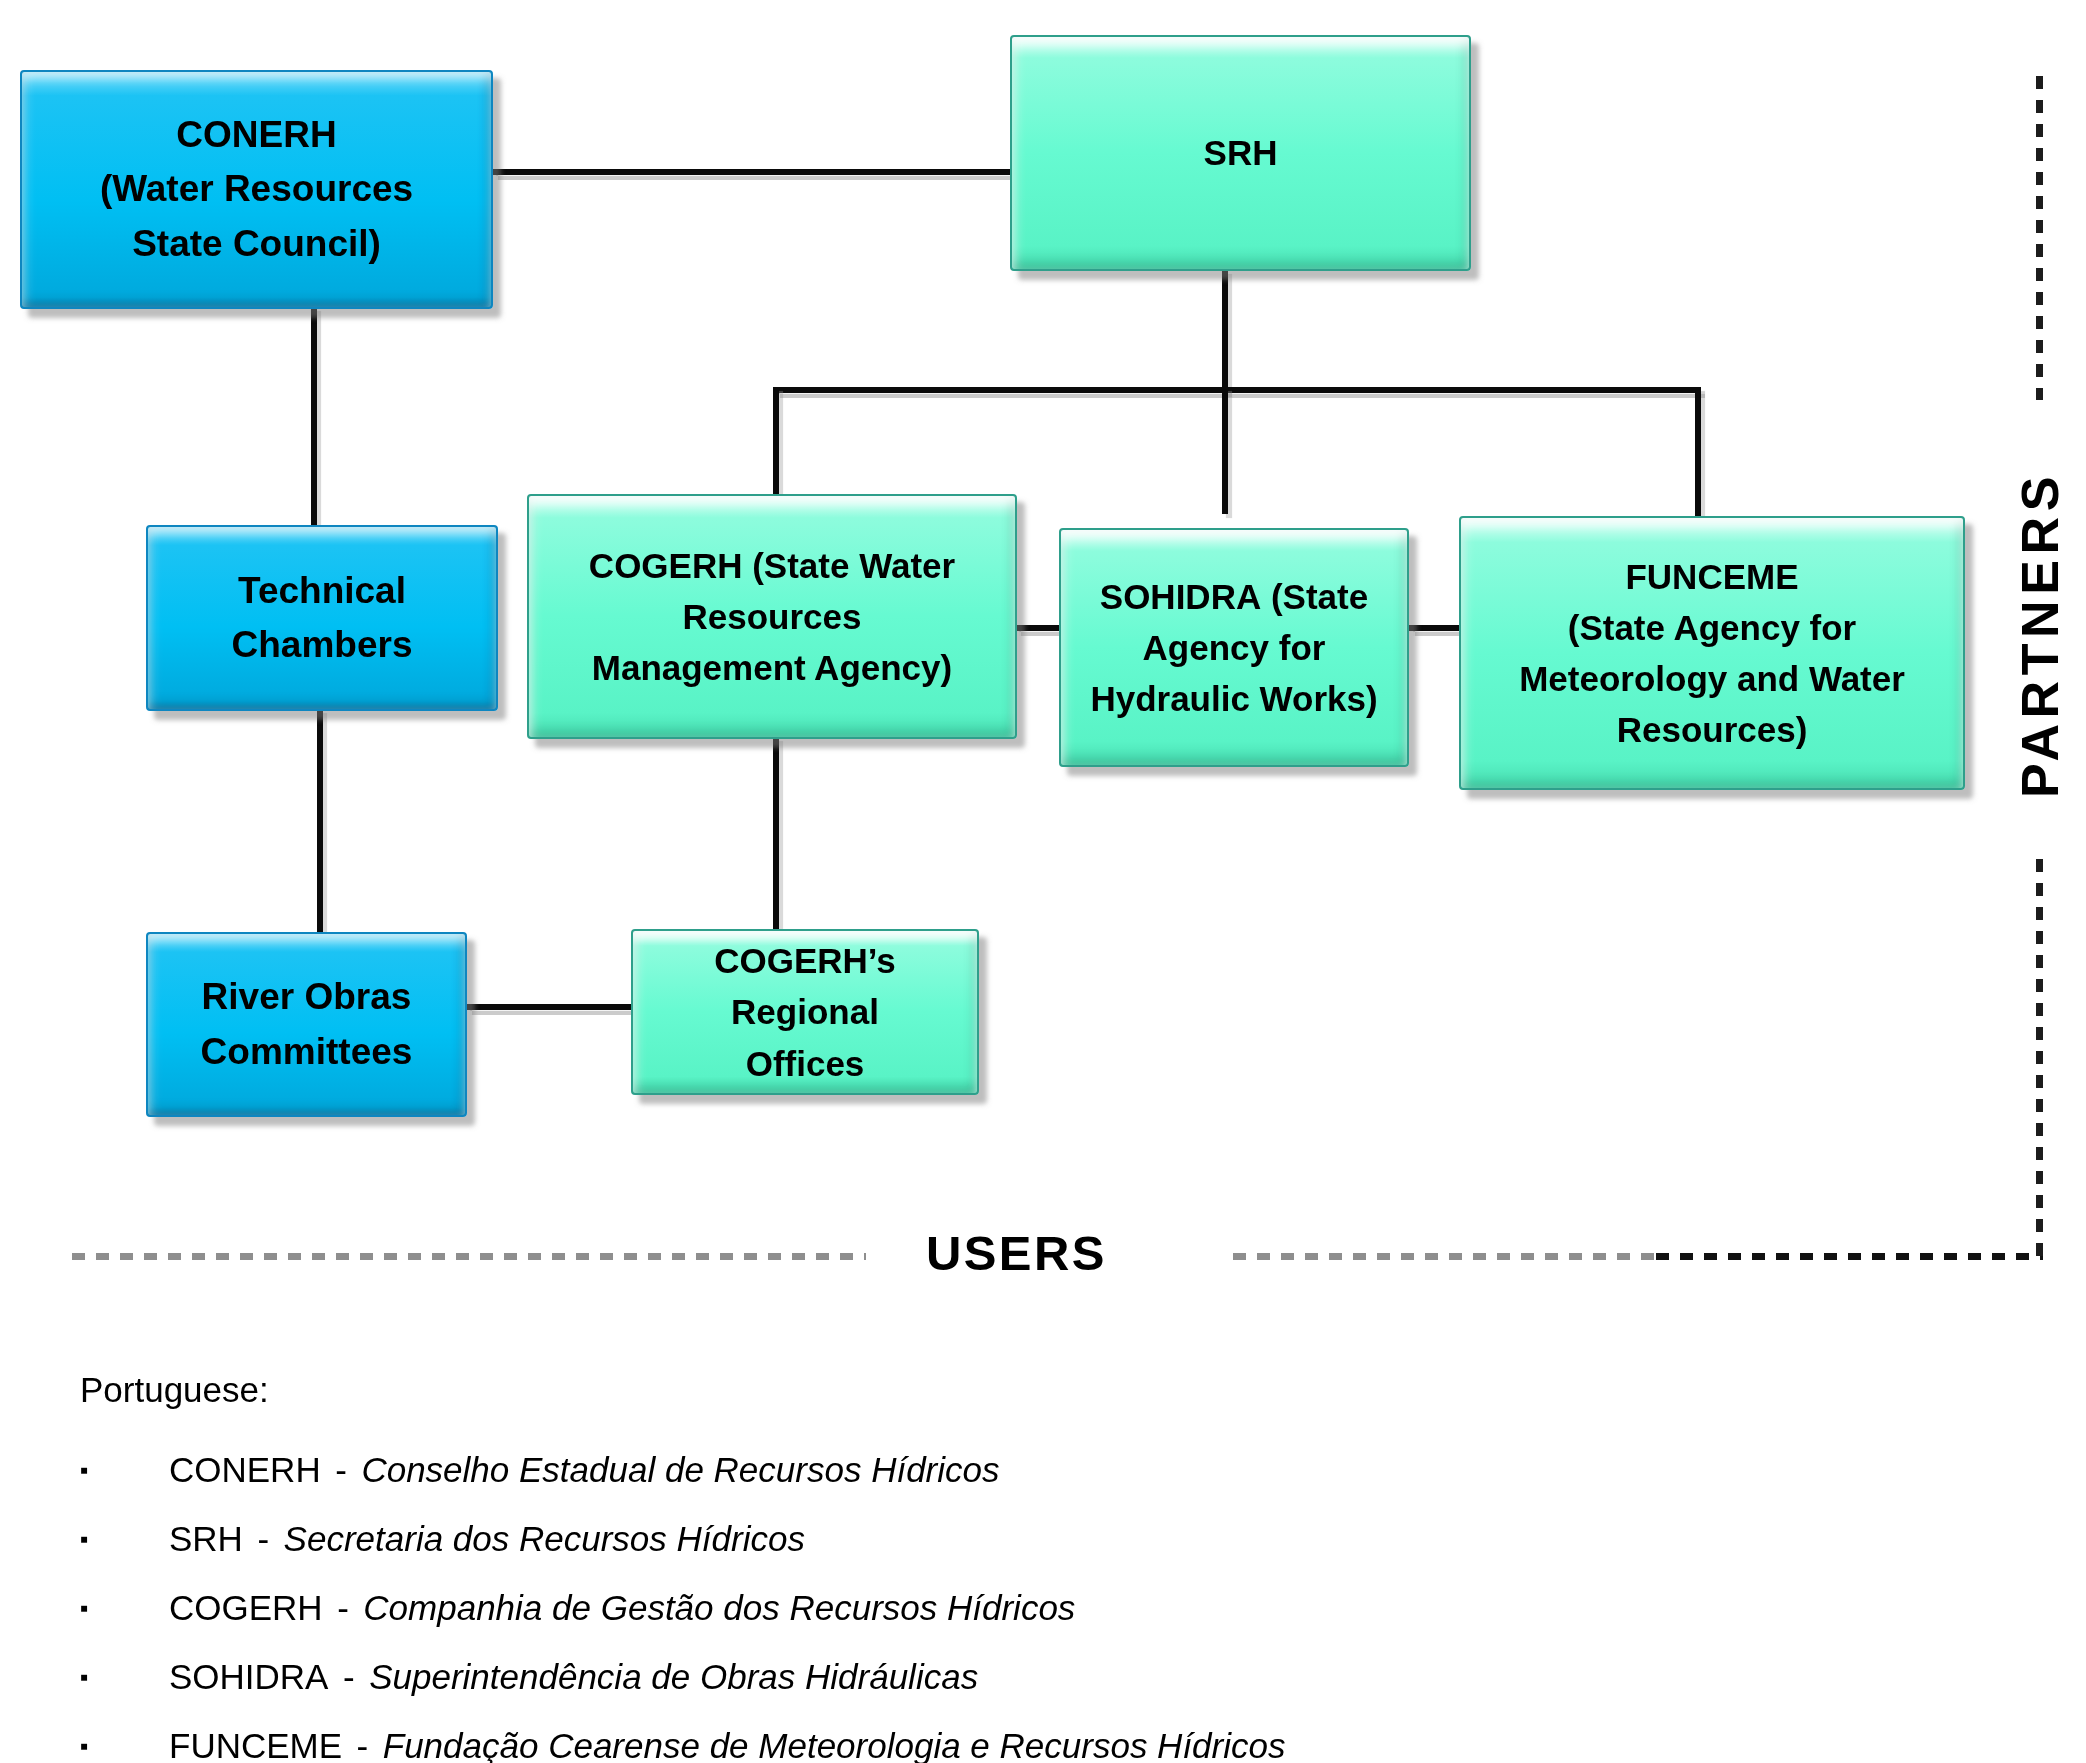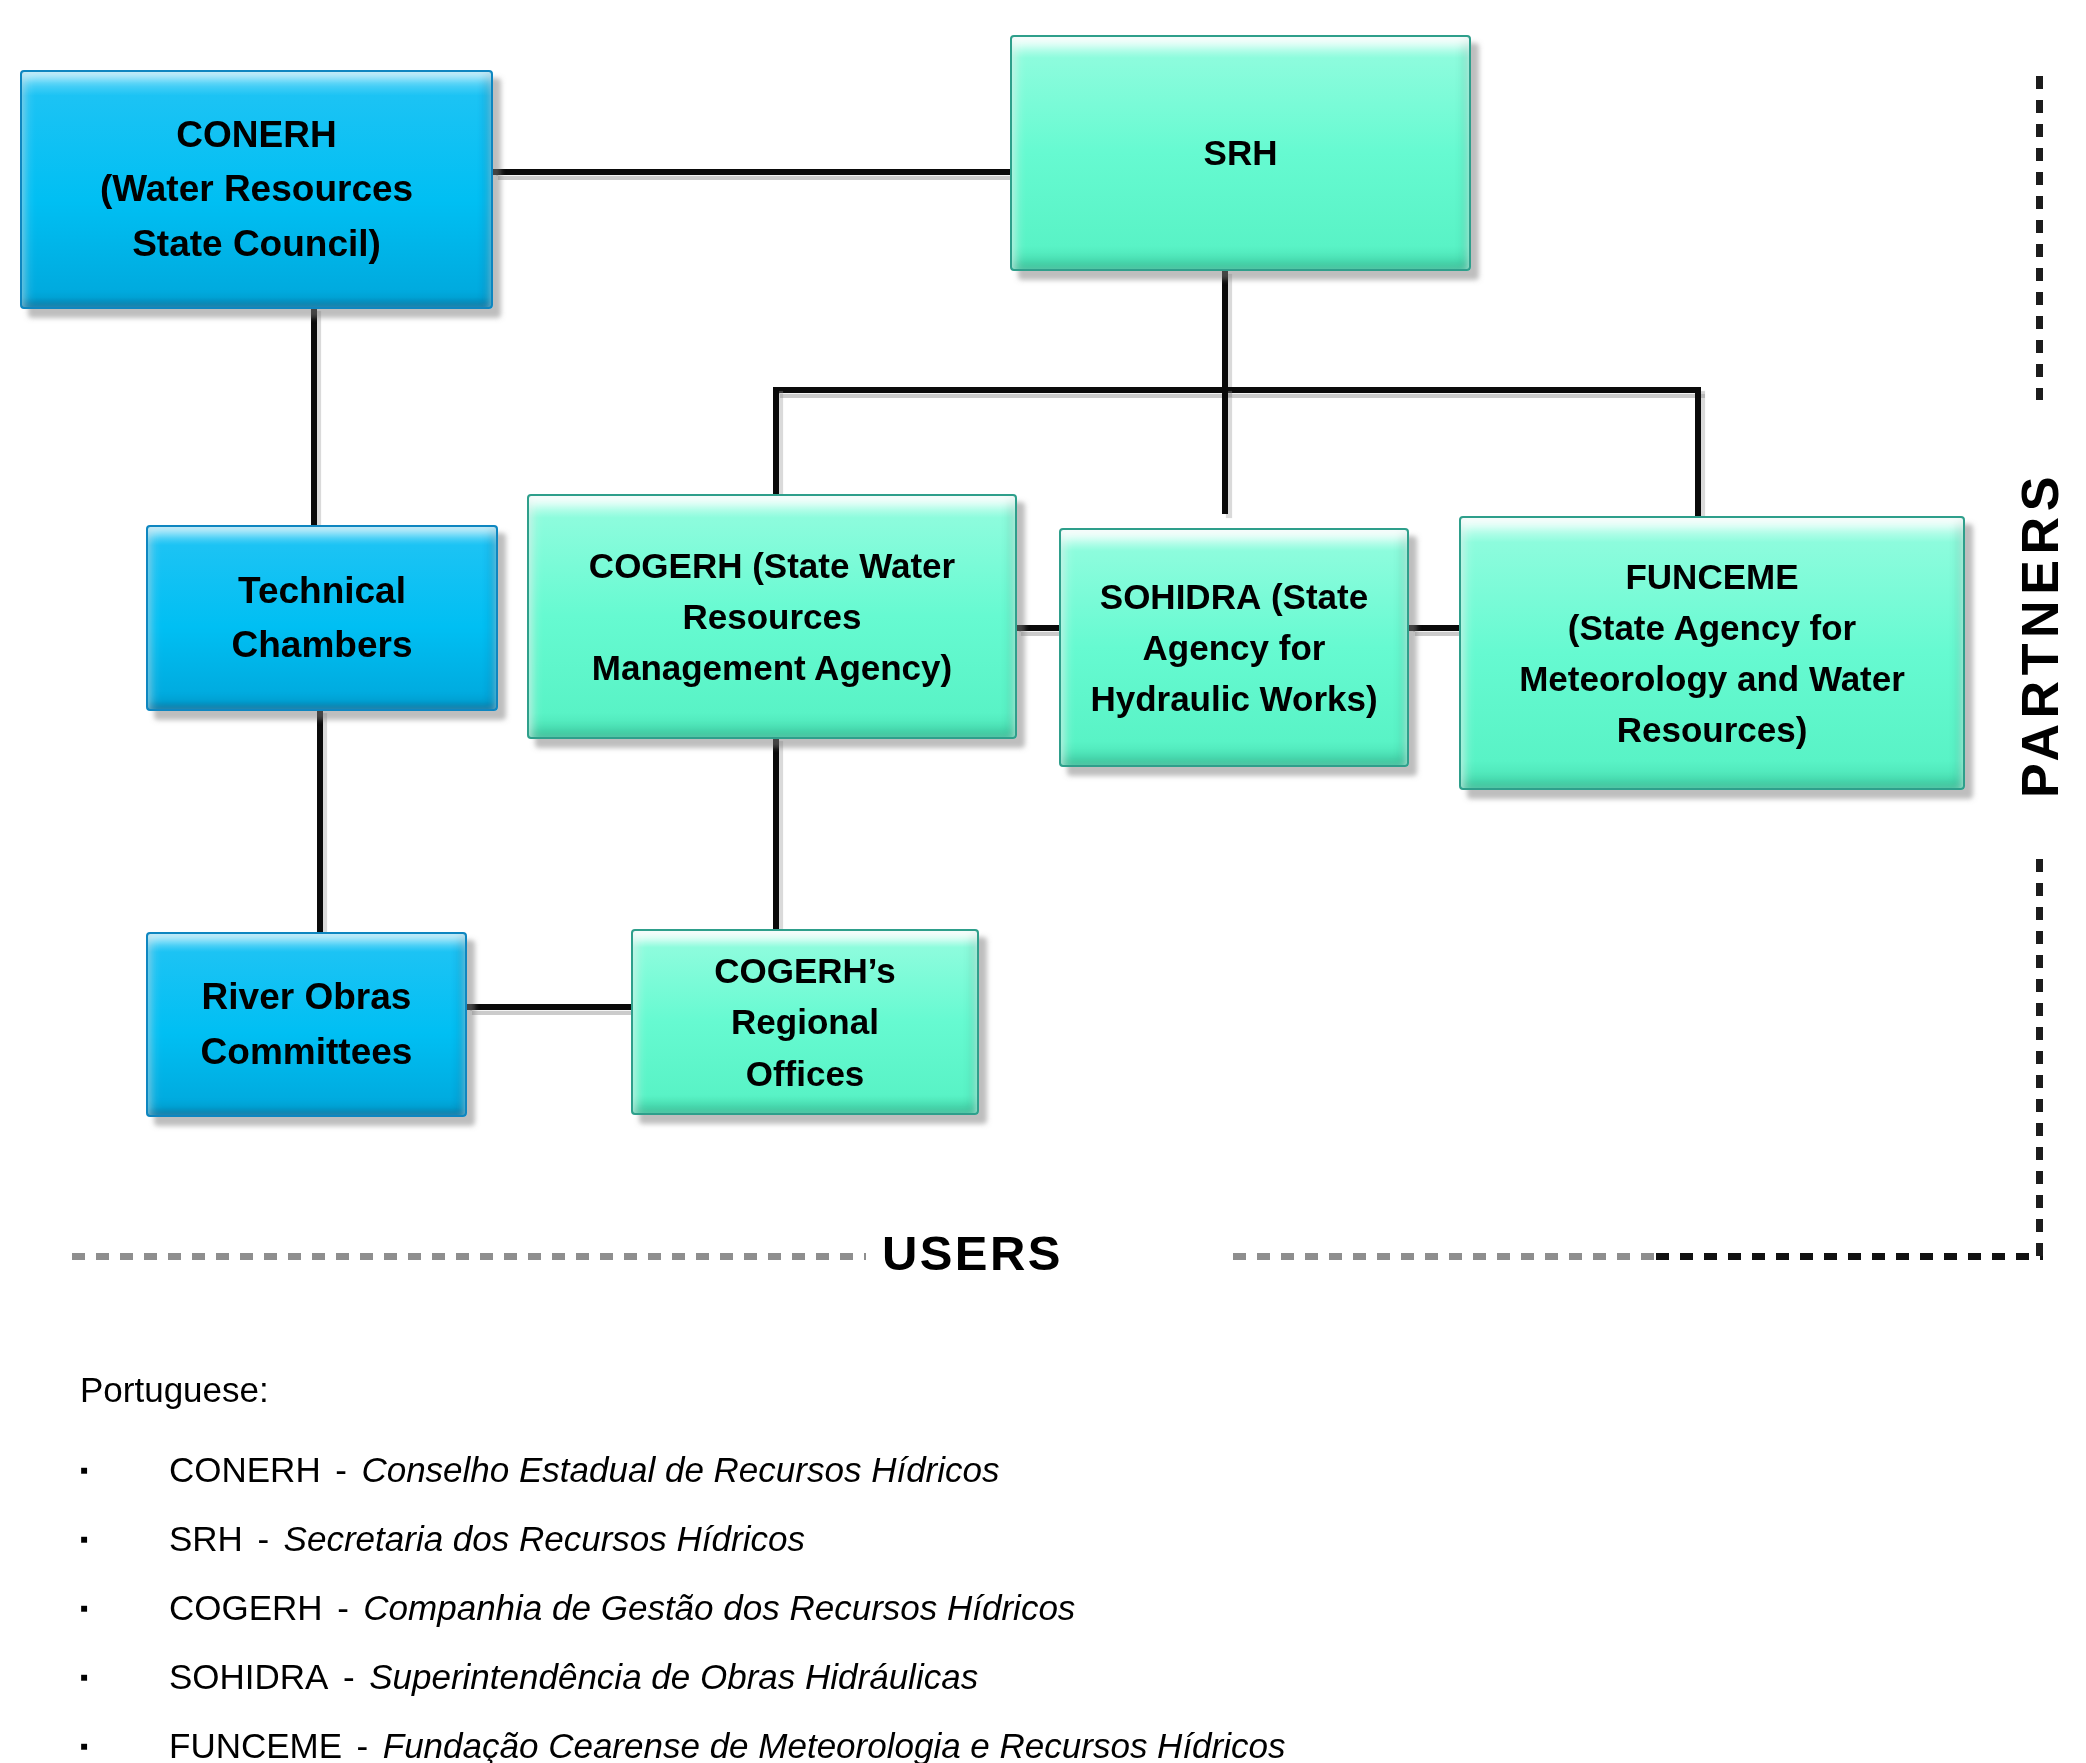--- a/index.html
+++ b/index.html
@@ -70,21 +70,21 @@
     position: absolute;
     width: 7.2px;
   }
   .dash-h.gray  { background: repeating-linear-gradient(90deg,  #8e8e8e 0 12.7px, transparent 12.7px 24px); }
   .dash-h.black { background: repeating-linear-gradient(90deg,  #111111 0 12.7px, transparent 12.7px 24px); }
   .dash-v.black { background: repeating-linear-gradient(180deg, #1c1c1c 0 12.7px, transparent 12.7px 24px); }
 
   
   .users-label {
     position: absolute;
-    left: 882px;
+    left: 926px;
     top: 1225px;
     font-size: 49px;
     font-weight: 900;
     letter-spacing: 2.4px;
   }
   .partners-label {
     position: absolute;
     left: 1992px;
     top: 439px;
     width: 95px;
@@ -191,21 +191,21 @@
       <span class="desc">(State Agency for Meteorology and Water Resources)</span>
     </div>
   </div>
 
   <div class="box blue" style="left:146px; top:932px; width:321px; height:185px; padding:0 40px;">
     <div class="txt">
       <span class="acr">River Obras Committees</span>
     </div>
   </div>
 
-  <div class="box teal" style="left:631px; top:929px; width:348px; height:186px; padding:0 52px;">
+  <div class="box teal" style="left:631px; top:929px; width:348px; height:166px; padding:0 52px;">
     <div class="txt">
       <span class="acr">COGERH’s Regional Offices</span>
     </div>
   </div>
 
   <div class="users-label">USERS</div>
   <div class="partners-label">PARTNERS</div>
 
   <div class="legend">
     <p class="legend-heading">Portuguese:</p>

